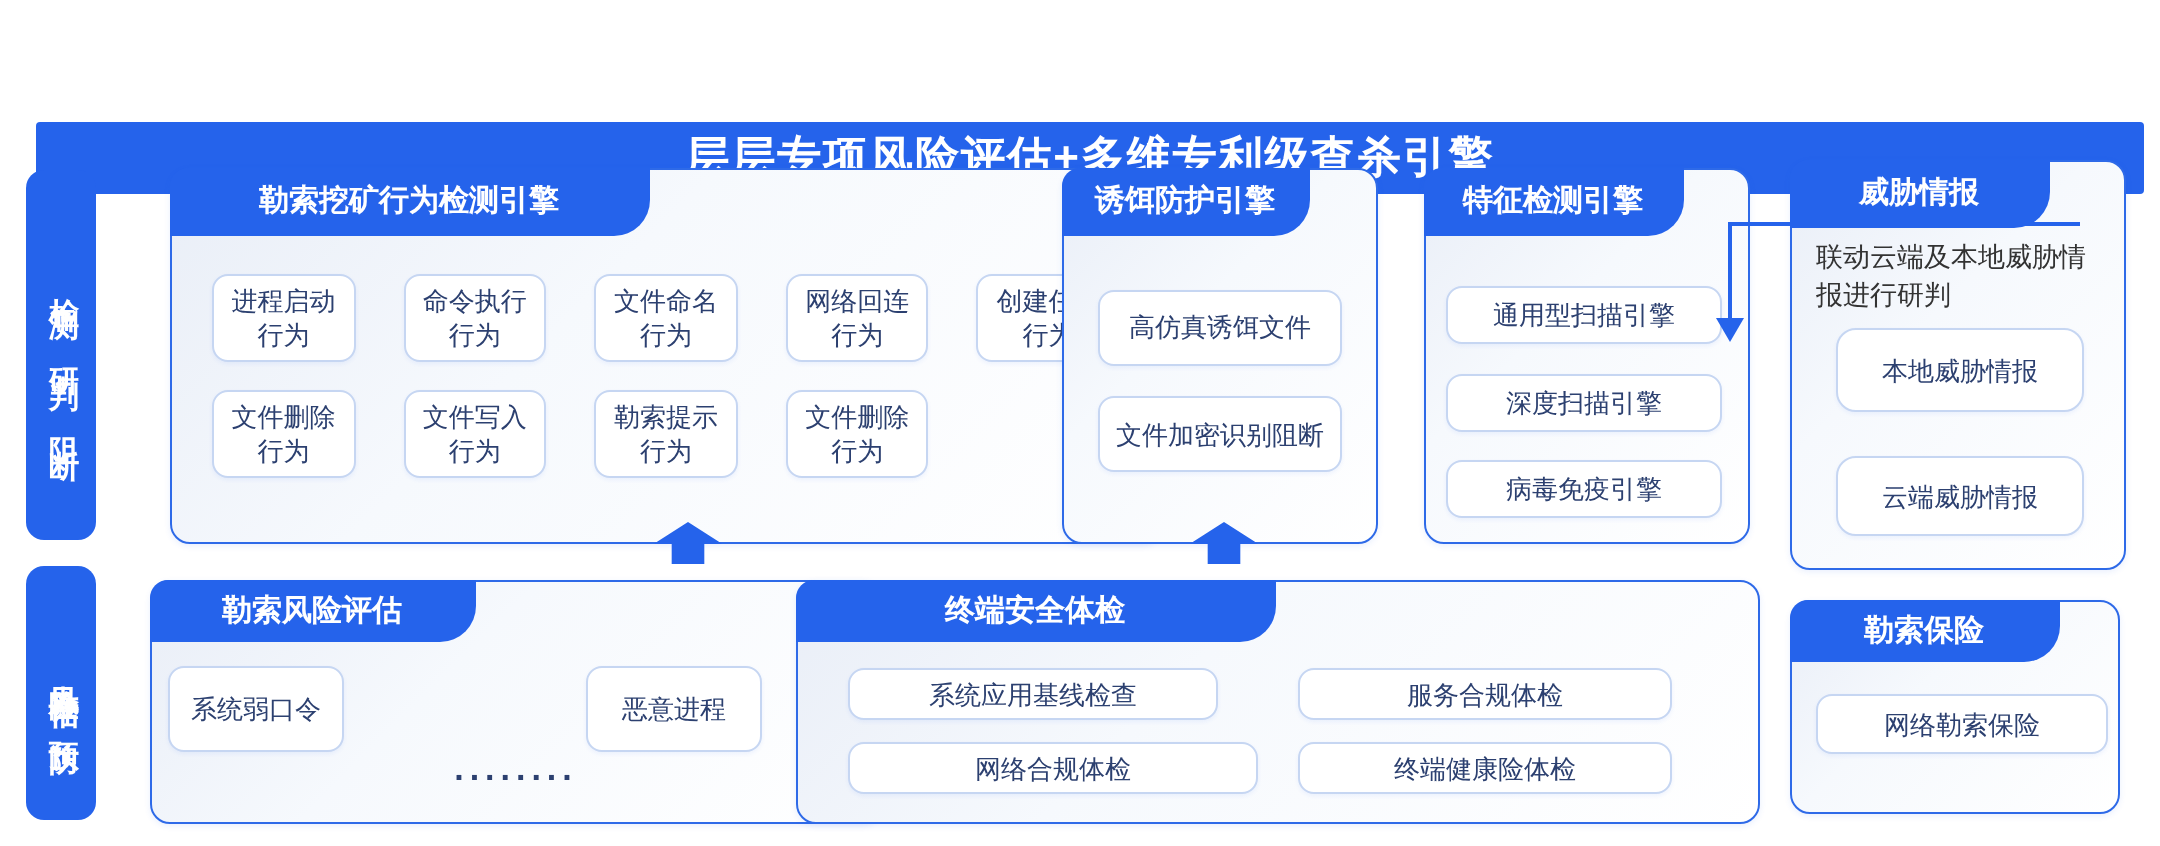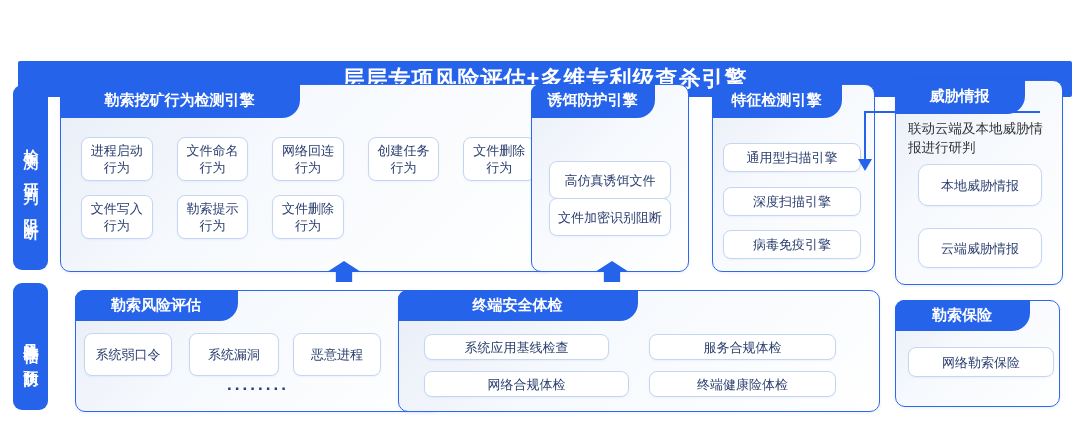--- a/index.html
+++ b/index.html
@@ -38,40 +38,40 @@
     border-radius:9px 0 18px 0;
   }
   .tab-sm{ height:31px; }
   .card{
     position:absolute; background:#ffffff; border:1px solid #c6d6f2;
     border-radius:8px; color:#2c4070; font-size:13px; line-height:17px;
     display:flex; align-items:center; justify-content:center; text-align:center;
     box-shadow:0 1px 2px rgba(37,99,235,.07);
   }
   
-  .p1{ left:60px;  top:84px;  width:496px; height:188px; }
+  .p1{ left:85px;  top:84px;  width:496px; height:188px; }
   .p2{ left:531px; top:84px;  width:158px; height:188px; }
   .p3{ left:712px; top:84px;  width:163px; height:188px; }
   .p4{ left:895px; top:80px;  width:168px; height:205px; }
   .p5{ left:75px;  top:290px; width:366px; height:122px;padding-left:46px; }
   .p6{ left:398px; top:290px; width:482px; height:122px; }
   .p7{ left:895px; top:300px; width:165px; height:107px; }
   .p1 .tab{ width:240px; } .p2 .tab{ width:124px; } .p3 .tab{ width:130px; }
   .p4 .tab{ width:130px; } .p5 .tab{ width:163px; } .p6 .tab{ width:240px; }
   .p7 .tab{ width:135px; }
   
   .p1-grid{
     position:absolute; left:20px; right:20px; top:52px;
     display:grid; grid-template-columns:repeat(5,1fr);
     column-gap:24px; row-gap:14px;
   }
   .p1-grid .card{ position:static; height:44px; padding:0 6px; }
   
   .p2 .card{ left:17px; right:17px; height:38px; }
-  .p2 .c0{ top:76px; } .p2 .c1{ top:113px; }
+  .p2 .c0{ top:60px;font-family:Liberation Mono, monospace; } .p2 .c1{ top:113px; }
   
   .p3 .card{ left:10px; right:13px; height:29px; }
   .p3 .c0{ top:58px; } .p3 .c1{ top:102px; } .p3 .c2{ top:145px; }
   
   .p4-desc{
     position:absolute; left:12px; top:38px; width:148px;
     color:#333333; font-size:13.5px; line-height:19px;
   }
   .p4 .card{ left:22px; width:124px; border-radius:10px; }
   .p4 .c0{ top:83px; height:42px; } .p4 .c1{ top:147px; height:40px;text-align:right; }
@@ -111,20 +111,21 @@
     <span>层层专项风险评估+多维专利级查杀引擎</span>
   </div>
 
   <div class="pill pill-detect">检测+研判+阻断</div>
   <div class="pill pill-prevent">风险评估+预防</div>
 
   <div class="panel p1">
     <div class="tab">勒索挖矿行为检测引擎</div>
     <div class="p1-grid">
       <div class="card">进程启动行为</div>
+      <div class="card">命令执行行为</div>
       <div class="card">文件命名行为</div>
       <div class="card">网络回连行为</div>
       <div class="card">创建任务行为</div>
       <div class="card">文件删除行为</div>
       <div class="card">文件写入行为</div>
       <div class="card">勒索提示行为</div>
       <div class="card">文件删除行为</div>
     </div>
   </div>
 
@@ -144,21 +145,20 @@
   <div class="panel p4">
     <div class="tab">威胁情报</div>
     <div class="p4-desc">联动云端及本地威胁情报进行研判</div>
     <div class="card c0">本地威胁情报</div>
     <div class="card c1">云端威胁情报</div>
   </div>
 
   <div class="panel p5">
     <div class="tab tab-sm">勒索风险评估</div>
     <div class="card c0">系统弱口令</div>
-    <div class="card c1">系统漏洞</div>
     <div class="card c2">恶意进程</div>
     <div class="p5-dots">........</div>
   </div>
 
   <div class="panel p6">
     <div class="tab tab-sm">终端安全体检</div>
     <div class="card c0">系统应用基线检查</div>
     <div class="card c1">服务合规体检</div>
     <div class="card c2">网络合规体检</div>
     <div class="card c3">终端健康险体检</div>

